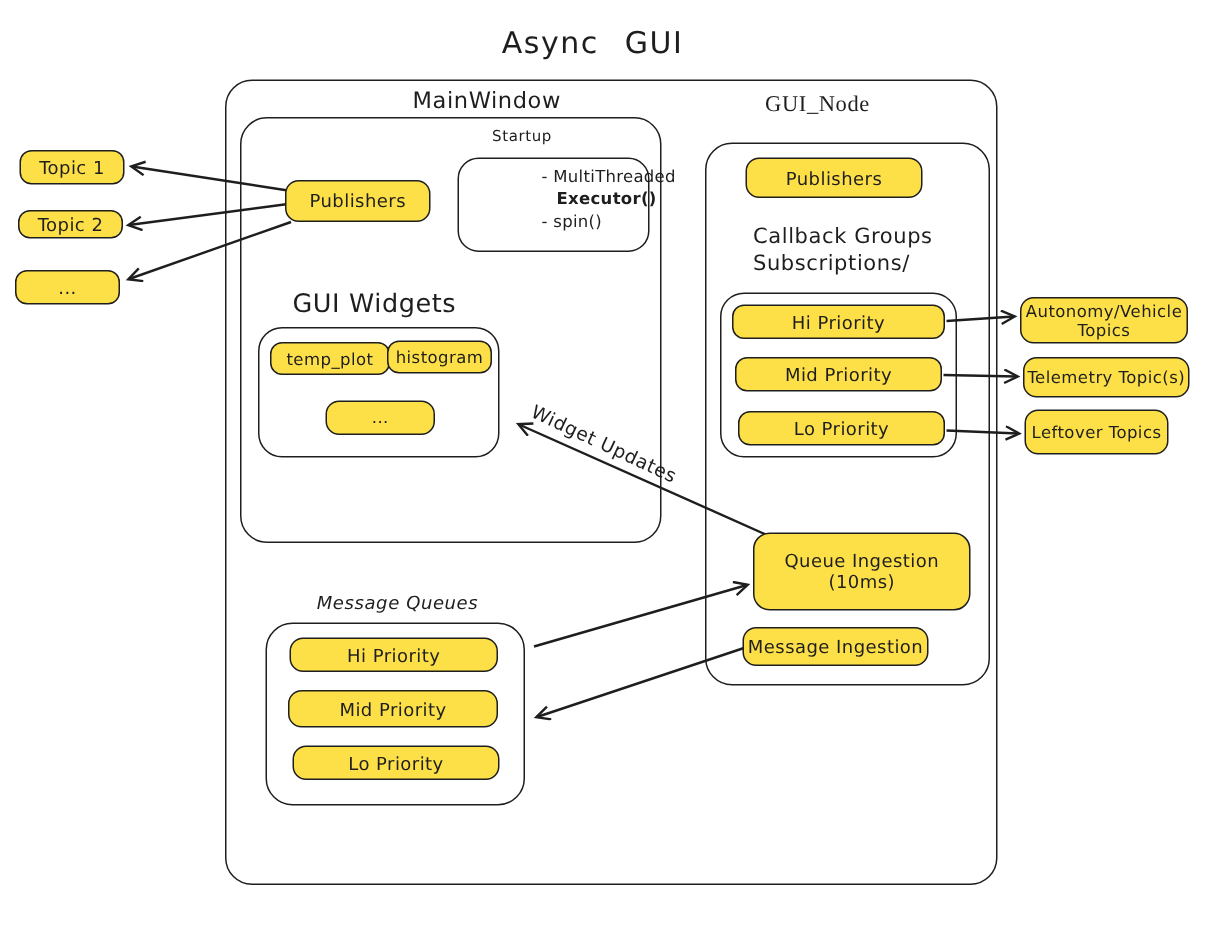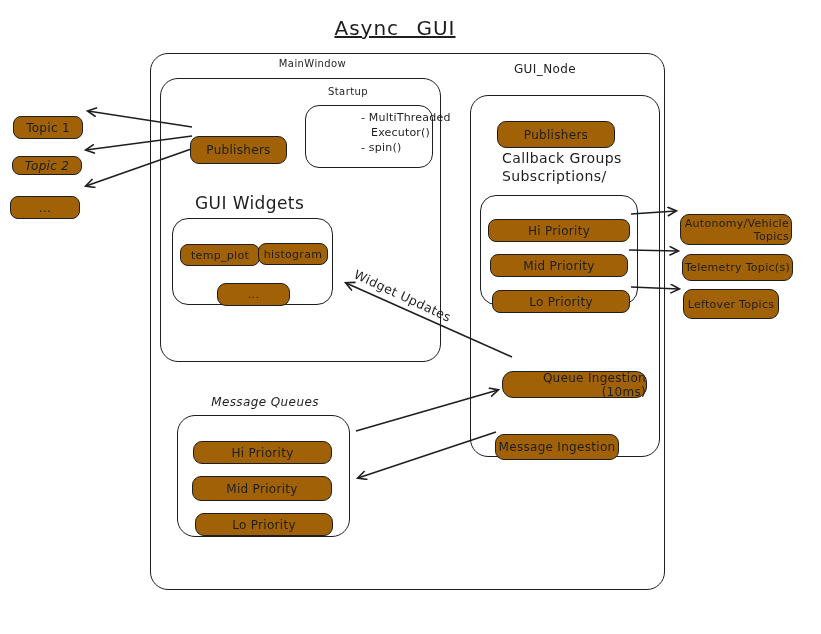--- a/index.html
+++ b/index.html
@@ -12,56 +12,54 @@
   .canvas {
     position: relative;
     width: 821px;
     height: 634px;
     background: #ffffff;
     overflow: hidden;
   }
   .box {
     position: absolute;
     border: 1.6px solid #1e1e1e;
-    background: #a16207;
+    background: #fde047;
     display: flex;
     align-items: center;
     justify-content: center;
-    text-align: right;
+    text-align: center;
     box-sizing: border-box;
     font-size: 12px;
     letter-spacing: 0.3px;
-    margin-top: 16px;
   }
   .container-box {
     position: absolute;
     border: 1.6px solid #1e1e1e;
     background: transparent;
     box-sizing: border-box;
   }
   .lbl {
     position: absolute;
     font-size: 17px;
     letter-spacing: 0.4px;
     text-align: center;
     white-space: nowrap;
   }
   .title {
     font-size: 20px;
     word-spacing: 10px;
     letter-spacing: 1px;
-    text-decoration: underline;
   }
   .startup-text {
     position: absolute;
     font-size: 11px;
     line-height: 15px;
     letter-spacing: 0.2px;
   }
-  .startup-text .indent { padding-left: 10px; }
+  .startup-text .indent { padding-left: 10px; font-weight: bold; }
   .small { font-size: 11px; }
   .two-line { font-size: 11px; line-height: 13px; padding: 2px; }
   .rot-label {
     position: absolute;
     font-size: 12.5px;
     letter-spacing: 0.4px;
     white-space: nowrap;
     transform: rotate(25deg);
     transform-origin: left center;
   }
@@ -97,21 +95,21 @@
     <line x1="631" y1="287" x2="679" y2="289" stroke="#1e1e1e" stroke-width="1.6" marker-end="url(#arrow)"></line>
     <line x1="512" y1="357" x2="346" y2="283" stroke="#1e1e1e" stroke-width="1.6" marker-end="url(#arrow)"></line>
     <line x1="356" y1="431" x2="498" y2="390" stroke="#1e1e1e" stroke-width="1.6" marker-end="url(#arrow)"></line>
     <line x1="496" y1="432" x2="358" y2="478" stroke="#1e1e1e" stroke-width="1.6" marker-end="url(#arrow)"></line>
   </svg>
 
   <div class="lbl title" style="left:290px; top:16px; width:210px;">Async GUI</div>
 
   <div class="container-box" style="left:150px; top:53px; width:515px; height:537px; border-radius:18px;"></div>
 
-  <div class="lbl" style="left:250px; top:58px; width:125px; font-size:10px;">MainWindow</div>
+  <div class="lbl" style="left:262px; top:58px; width:125px; font-size:15px;">MainWindow</div>
   <div class="container-box" style="left:160px; top:78px; width:281px; height:284px; border-radius:18px;"></div>
 
   <div class="lbl" style="left:298px; top:86px; width:100px; font-size:10px;">Startup</div>
   <div class="container-box" style="left:305px; top:105px; width:128px; height:63px; border-radius:14px;"></div>
   <div class="startup-text" style="left:314px; top:110px; width:115px;margin-left:47px;">
     <div>- MultiThreaded</div>
     <div class="indent">Executor()</div>
     <div>- spin()</div>
   </div>
 
@@ -122,40 +120,40 @@
   <div class="box small" style="left:180px; top:228px; width:80px; height:22px; border-radius:8px;">temp_plot</div>
   <div class="box small" style="left:258px; top:227px; width:70px; height:22px; border-radius:8px;">histogram</div>
   <div class="box small" style="left:217px; top:267px; width:73px; height:23px; border-radius:9px;">...</div>
 
   <div class="lbl" style="left:205px; top:395px; width:120px; font-size:12px;font-style:italic;">Message Queues</div>
   <div class="container-box" style="left:177px; top:415px; width:173px; height:122px; border-radius:18px;"></div>
   <div class="box" style="left:193px; top:425px; width:139px; height:23px; border-radius:9px;">Hi Priority</div>
   <div class="box" style="left:192px; top:460px; width:140px; height:25px; border-radius:9px;">Mid Priority</div>
   <div class="box" style="left:195px; top:497px; width:138px; height:23px; border-radius:9px;">Lo Priority</div>
 
-  <div class="lbl" style="left:490px; top:62px; width:110px; font-size:12px;">GUI_Node</div>
+  <div class="lbl" style="left:490px; top:62px; width:110px; font-size:15px;font-family:Liberation Serif, serif;">GUI_Node</div>
   <div class="container-box" style="left:470px; top:95px; width:190px; height:362px; border-radius:18px;"></div>
 
   <div class="box" style="left:497px; top:105px; width:118px; height:27px; border-radius:9px;">Publishers</div>
 
   <div class="multiline-lbl" style="left:502px; top:150px;">
     <div>Callback Groups</div>
     <div>Subscriptions/</div>
   </div>
 
   <div class="container-box" style="left:480px; top:195px; width:158px; height:110px; border-radius:16px;"></div>
   <div class="box" style="left:488px; top:203px; width:142px; height:23px; border-radius:8px;">Hi Priority</div>
   <div class="box" style="left:490px; top:238px; width:138px; height:23px; border-radius:8px;">Mid Priority</div>
   <div class="box" style="left:492px; top:274px; width:138px; height:23px; border-radius:8px;">Lo Priority</div>
 
-  <div class="box" style="left:502px; top:355px; width:145px; height:27px; border-radius:11px;">Queue Ingestion (10ms)</div>
+  <div class="box" style="left:502px; top:355px; width:145px; height:52px; border-radius:11px;">Queue Ingestion (10ms)</div>
   <div class="box" style="left:495px; top:418px; width:124px; height:26px; border-radius:9px;">Message Ingestion</div>
 
   <div class="box" style="left:13px; top:100px; width:70px; height:23px; border-radius:8px;">Topic 1</div>
-  <div class="box" style="left:12px; top:140px; width:70px; height:19px; border-radius:8px;font-style:italic;">Topic 2</div>
+  <div class="box" style="left:12px; top:140px; width:70px; height:19px; border-radius:8px;">Topic 2</div>
   <div class="box" style="left:10px; top:180px; width:70px; height:23px; border-radius:8px;">...</div>
 
   <div class="box two-line" style="left:680px; top:198px; width:112px; height:31px; border-radius:9px;">Autonomy/Vehicle Topics</div>
   <div class="box small" style="left:682px; top:238px; width:111px; height:27px; border-radius:9px;">Telemetry Topic(s)</div>
   <div class="box small" style="left:683px; top:273px; width:96px; height:30px; border-radius:9px;">Leftover Topics</div>
 
   <div class="rot-label" style="left:355px; top:266px;">Widget Updates</div>
 
 </div>
 

